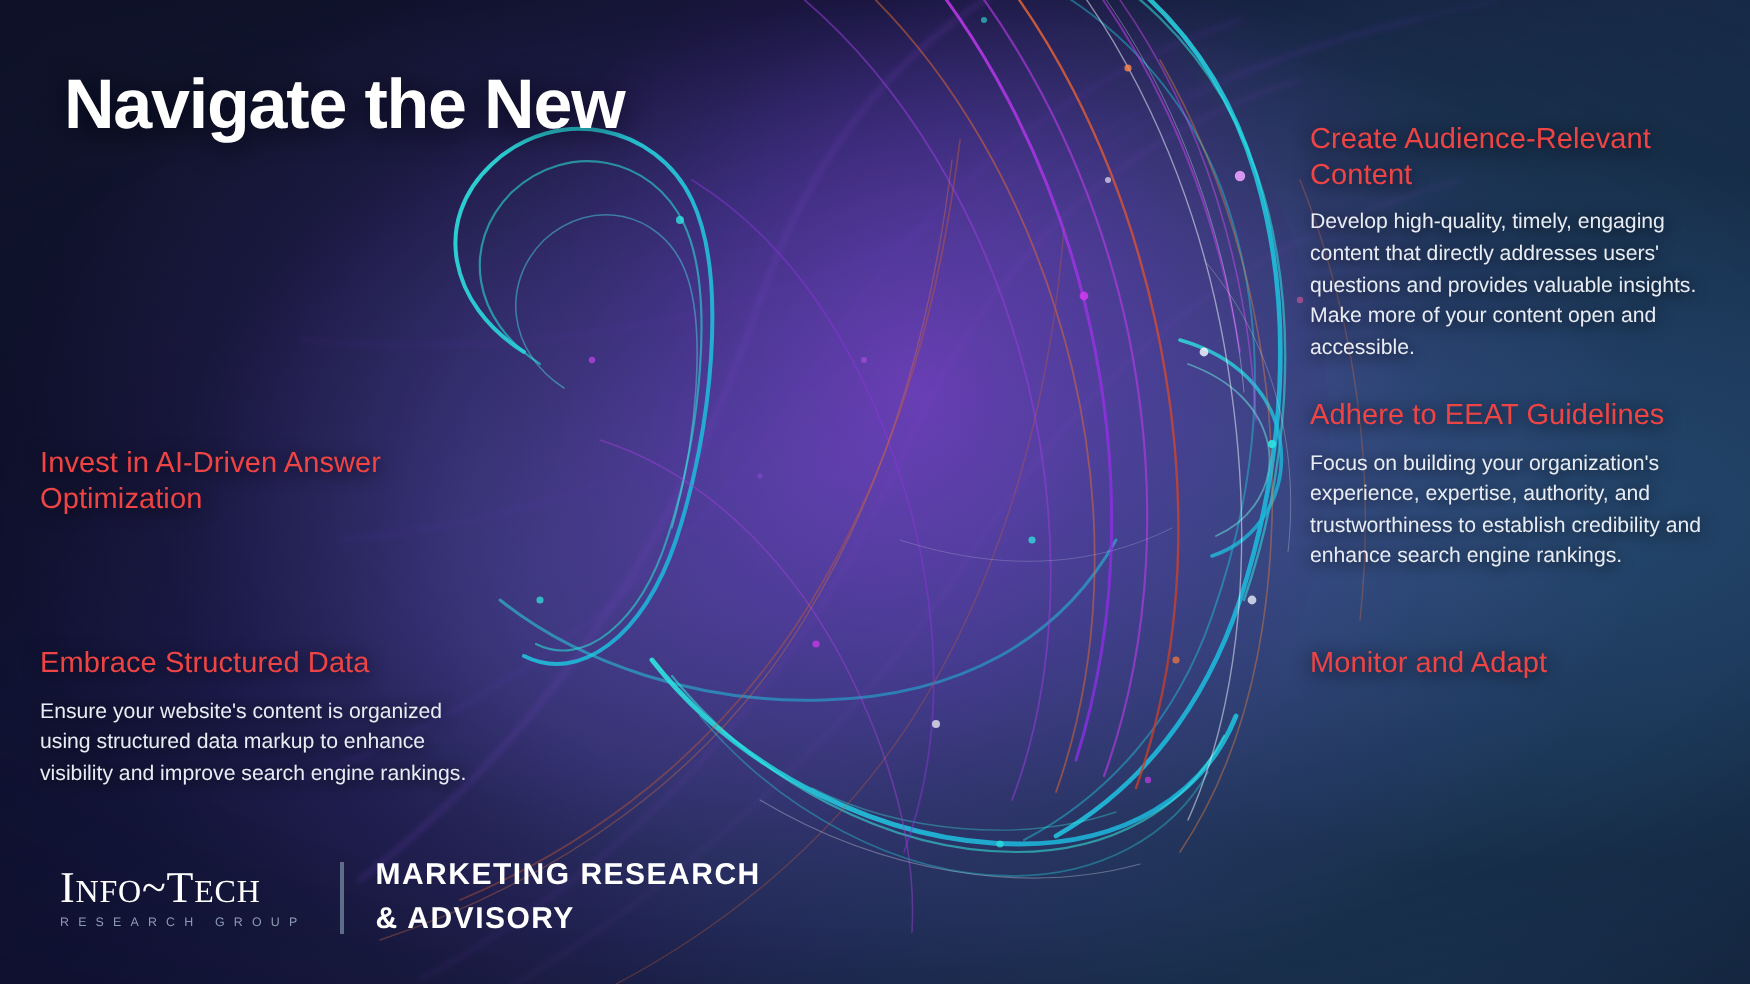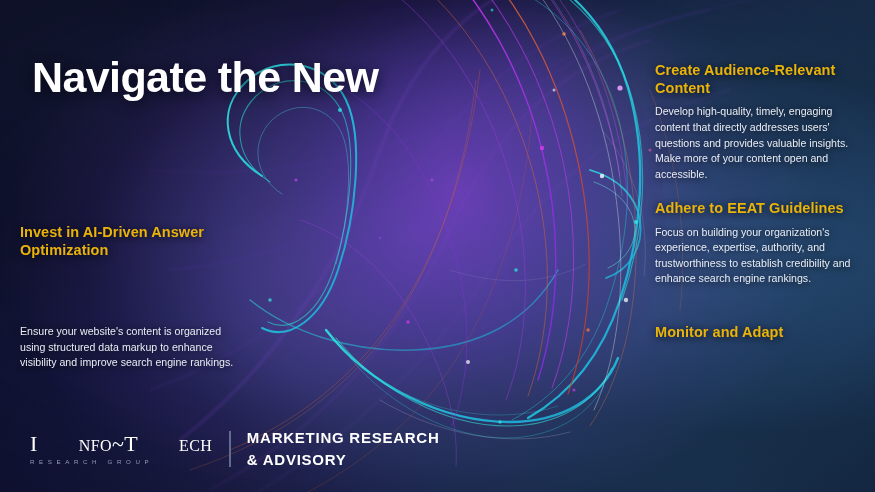--- a/index.html
+++ b/index.html
@@ -38,32 +38,32 @@
   }
 
   
   .net{position:absolute;left:150px;top:-30px;width:600px;height:560px;}
   .net svg{display:block;width:100%;height:100%;}
   .net-glow{filter:blur(0.3px);}
   .net-soft{opacity:.5;filter:blur(1.6px);}
 
   
   .title{
-    position:absolute;left:32px;top:24px;width:420px;
-    color:#ffffff;font-weight:700;font-size:43px;line-height:1.14;
+    position:absolute;left:32px;top:10px;width:420px;
+    color:#ffffff;font-weight:700;font-size:35px;line-height:1.14;
     letter-spacing:-0.6px;
     text-shadow:0 2px 14px rgba(5,6,20,.85);
   }
   .title .l{display:block;white-space:nowrap;}
 
   .block{position:absolute;}
   .block h3{
     margin:0 0 7px 0;
-    color:#eab308;
-    font-size:14.5px;font-weight:700;line-height:1.22;
+    color:#ef4444;
+    font-size:14.5px;font-weight:400;line-height:1.22;
     letter-spacing:.05px;
     text-shadow:0 1px 9px rgba(5,10,24,.9);
   }
   .block p{
     margin:0;
     color:#e8ecf4;
     font-size:10.6px;line-height:1.47;
     font-weight:400;
     text-shadow:0 1px 8px rgba(5,10,24,.95);
   }
@@ -79,21 +79,21 @@
 
   
   .footer{position:absolute;left:30px;bottom:22px;display:flex;align-items:center;}
   .logo-mark{display:flex;flex-direction:column;line-height:1;padding-right:17px;}
   .logo-word{
     font-family:"Liberation Serif", serif;
     color:#ffffff;font-size:22px;letter-spacing:.4px;
     font-weight:400;
     white-space:nowrap;
   }
-  .logo-word .sm{font-size:16px;margin-left:41px;}
+  .logo-word .sm{font-size:16px;}
   .logo-sub{
     margin-top:4px;
     color:#8e9bb5;font-size:6.2px;letter-spacing:4.6px;
     font-weight:400;white-space:nowrap;
   }
   .logo-div{width:1.5px;height:36px;background:#6c7b96;opacity:.85;}
   .logo-tag{
     padding-left:16px;
     color:#ffffff;font-size:15px;font-weight:700;
     letter-spacing:.75px;line-height:1.42;white-space:nowrap;
@@ -219,20 +219,21 @@
 
   <h1 class="title">
     <span class="l">Navigate the New</span>
   </h1>
 
   <div class="block b-left" id="blk-ai">
     <h3>Invest in AI-Driven Answer Optimization</h3>
   </div>
 
   <div class="block b-left" id="blk-structured">
+    <h3>Embrace Structured Data</h3>
     <p>Ensure your website's content is organized using structured data markup to enhance visibility and improve search engine rankings.</p>
   </div>
 
   <div class="block b-right" id="blk-content">
     <h3>Create Audience-Relevant Content</h3>
     <p>Develop high-quality, timely, engaging content that directly addresses users' questions and provides valuable insights. Make more of your content open and accessible.</p>
   </div>
 
   <div class="block b-right" id="blk-eeat">
     <h3>Adhere to EEAT Guidelines</h3>

